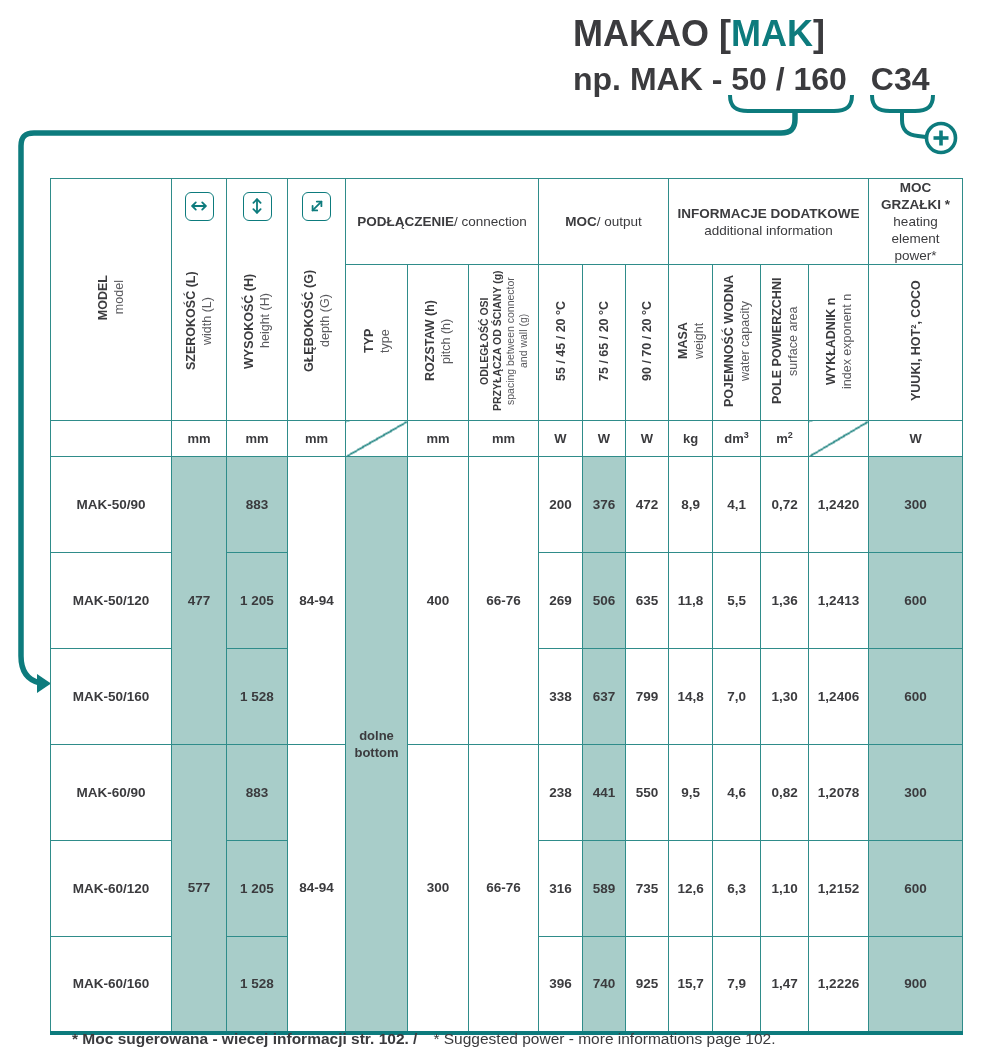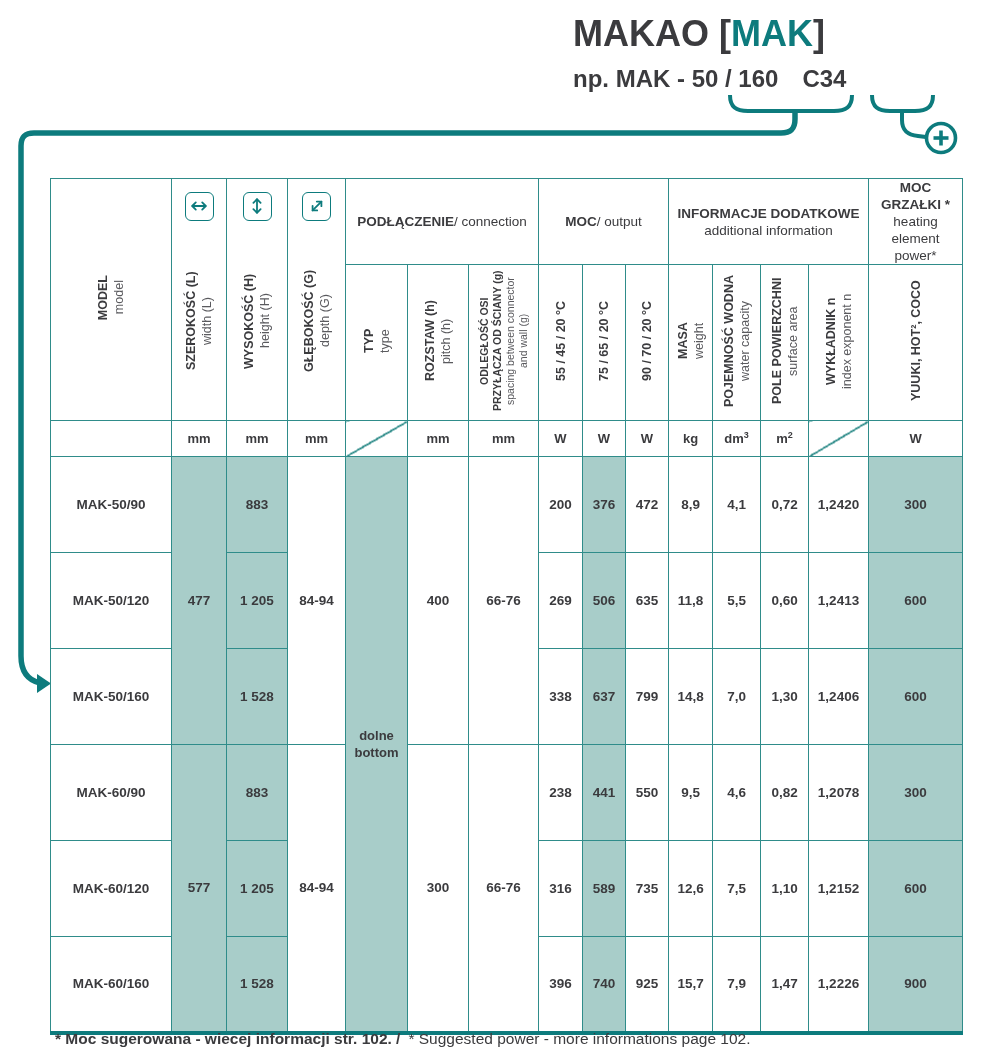--- a/index.html
+++ b/index.html
@@ -10,21 +10,21 @@
     --sub:#5a5a5e;
   }
   html,body{margin:0;padding:0;background:#fff;}
   body{font-family:"Liberation Sans",sans-serif;color:var(--ink);}
   .page{position:relative;width:1008px;height:1060px;background:#fff;overflow:hidden;}
   .overlay{position:absolute;left:0;top:0;pointer-events:none;z-index:0;}
 
   
   .title{position:absolute;left:573px;top:12px;font-size:36px;font-weight:600;line-height:44px;white-space:nowrap;z-index:2;}
   .title .code{color:var(--accent);}
-  .subtitle{position:absolute;left:573px;top:57px;font-size:24px;font-weight:600;line-height:44px;white-space:nowrap;z-index:2;}
+  .subtitle{position:absolute;left:573px;top:57px;font-size:32px;font-weight:600;line-height:44px;white-space:nowrap;z-index:2;}
   .subtitle .gap{margin-left:24px;}
 
   
   table.spec{position:absolute;left:50px;top:178px;width:912px;border-collapse:collapse;table-layout:fixed;
     border:1px solid var(--grid);border-bottom:4px solid var(--accent);background:#fff;z-index:1;}
   table.spec td{border:1px solid var(--grid);padding:0;overflow:hidden;vertical-align:middle;text-align:center;}
   tr.h1{height:84px;} tr.h2{height:156px;} tr.u{height:36px;} tr.r{height:96px;}
 
   .group{font-size:13.5px;line-height:17px;}
   .group .pl{font-weight:700;}
@@ -47,22 +47,22 @@
   td.unit{font-weight:700;font-size:13px;}
   td.unit sup{font-size:9px;vertical-align:super;line-height:0;}
   td.diag{background:linear-gradient(to bottom right,transparent calc(50% - 0.9px),var(--grid) calc(50% - 0.9px),var(--grid) calc(50% + 0.9px),transparent calc(50% + 0.9px));}
 
   td.fill{background:var(--fill);}
   td.model-cell{text-align:left;padding-left:13px;font-weight:600;font-size:13.5px;}
   td.data{font-weight:600;font-size:13.5px;}
   td.type-cell span{display:block;font-weight:600;font-size:13px;line-height:17px;text-align:center;}
 
   .footer{position:absolute;left:55px;top:1030px;font-size:15.5px;z-index:2;}
-  .footer b{font-weight:700;}
-  .footer span{font-weight:400;margin-left:8px;}
+  .footer b{font-weight:700;margin-left:17px;}
+  .footer span{font-weight:400;margin-left:16px;}
 </style>
 </head>
 <body>
 
 <div class="page">
 
   <svg class="overlay" width="1008" height="1060" viewBox="0 0 1008 1060">
     <g stroke="#0d7b7d" fill="none">
       <path d="M795,111 L795,119 C795,129 791,133 781,133 L34,133 C25,133 21,137 21,146 L21,656 C21,671 27,680 40,683" stroke-width="5.5"></path>
       <polygon points="37,674 37,693 51,683.5" fill="#0d7b7d" stroke="none"></polygon>
@@ -247,21 +247,21 @@
     </tr>
 
     <tr class="r">
       <td class="model-cell">MAK-50/120</td>
       <td class="data fill">1 205</td>
       <td class="data">269</td>
       <td class="data fill">506</td>
       <td class="data">635</td>
       <td class="data">11,8</td>
       <td class="data">5,5</td>
-      <td class="data">0,60</td>
+      <td class="data">1,36</td>
       <td class="data">1,2413</td>
       <td class="data fill">600</td>
     </tr>
 
     <tr class="r">
       <td class="model-cell">MAK-50/160</td>
       <td class="data fill">1 528</td>
       <td class="data">338</td>
       <td class="data fill">637</td>
       <td class="data">799</td>
@@ -289,21 +289,21 @@
       <td class="data fill">300</td>
     </tr>
 
     <tr class="r">
       <td class="model-cell">MAK-60/120</td>
       <td class="data fill">1 205</td>
       <td class="data">316</td>
       <td class="data fill">589</td>
       <td class="data">735</td>
       <td class="data">12,6</td>
-      <td class="data">7,5</td>
+      <td class="data">6,3</td>
       <td class="data">1,10</td>
       <td class="data">1,2152</td>
       <td class="data fill">600</td>
     </tr>
 
     <tr class="r">
       <td class="model-cell">MAK-60/160</td>
       <td class="data fill">1 528</td>
       <td class="data">396</td>
       <td class="data fill">740</td>

